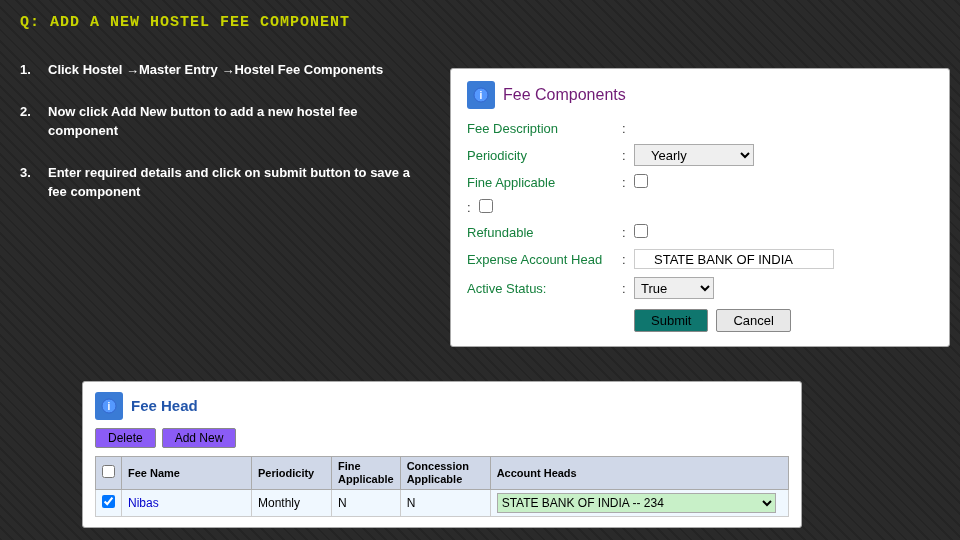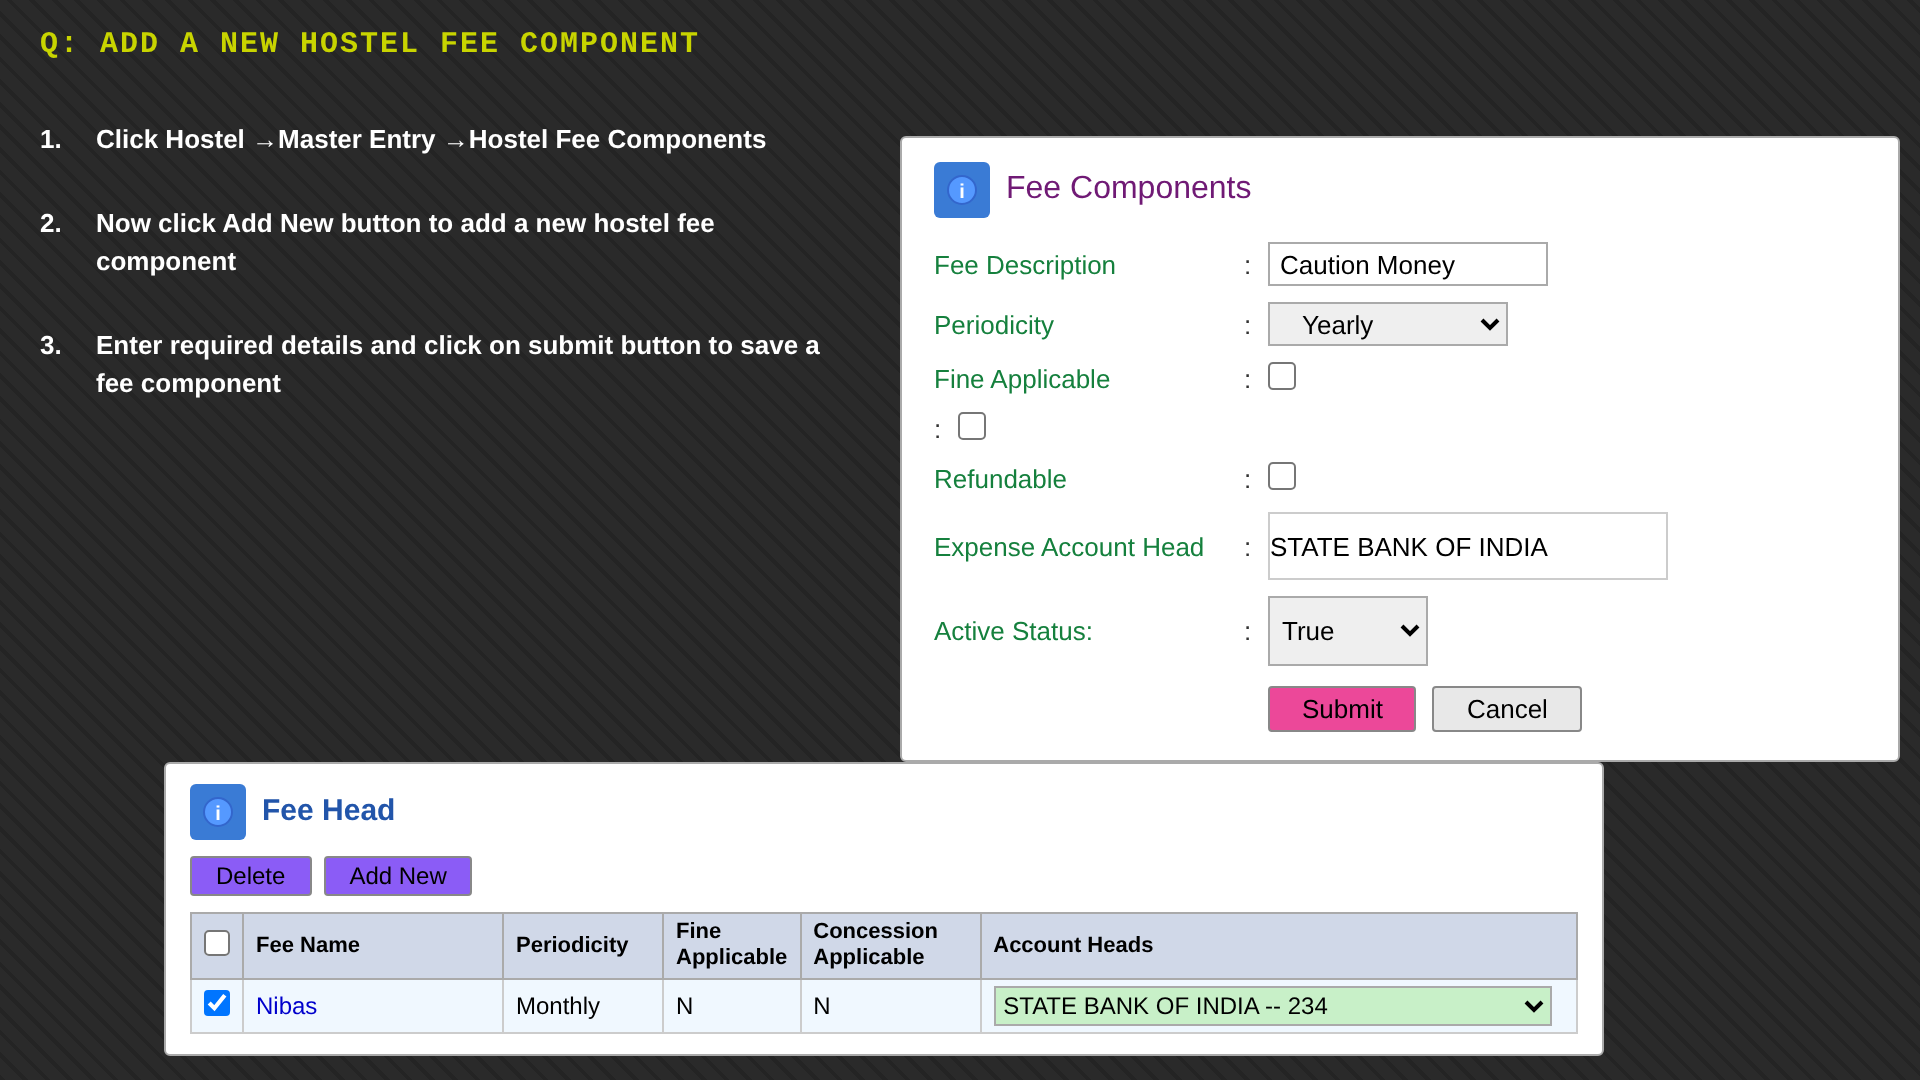--- a/index.html
+++ b/index.html
@@ -125,47 +125,47 @@
       height: 22px;
       width: 120px;
     }
     .checkbox-input {
       width: 14px;
       height: 14px;
     }
     .form-input-bank {
       width: 200px;
       border: 1px solid #ccc;
-      padding: 2px 0;
-      font-size: 13px;
-      height: 34px;
+      padding: 2px 19px;
+      font-size: 13px;
+      height: 20px;
     }
     .form-select-active {
       border: 1px solid #aaa;
       padding: 2px 2px;
       font-size: 13px;
-      height: 35px;
+      height: 22px;
       width: 80px;
     }
     .panel-buttons {
       display: flex;
       gap: 8px;
       margin-top: 10px;
       justify-content: flex-start;
       padding-left: 167px;
     }
     .btn-submit, .btn-cancel {
       padding: 3px 16px;
       font-size: 13px;
       border: 1px solid #888;
       cursor: pointer;
       border-radius: 2px;
     }
     .btn-submit {
-      background: #ec4899;
+      background: #0f766e;
     }
     .btn-cancel {
       background: #e8e8e8;
     }
 
     
     .fee-head-panel {
       position: absolute;
       bottom: 12px;
       left: 82px;
@@ -271,23 +271,20 @@
         <circle cx="9" cy="9" r="7" fill="#5599ff" stroke="#3366cc" stroke-width="1"></circle>
         <text x="9" y="13" text-anchor="middle" fill="white" font-size="10" font-weight="bold">i</text>
       </svg>
     </div>
     <span class="panel-title">Fee Components</span>
   </div>
 
   <div class="form-row">
     <span class="form-label">Fee Description</span>
     <span class="form-colon">:</span>
-    <span class="form-value">
-      <input type="text" class="form-input form-input-text" value="Caution Money" style="">
-    </span>
   </div>
 
   <div class="form-row">
     <span class="form-label">Periodicity</span>
     <span class="form-colon">:</span>
     <span class="form-value">
       <select class="form-select">
         <option>Yearly</option>
         <option>Monthly</option>
         <option>Quarterly</option>

